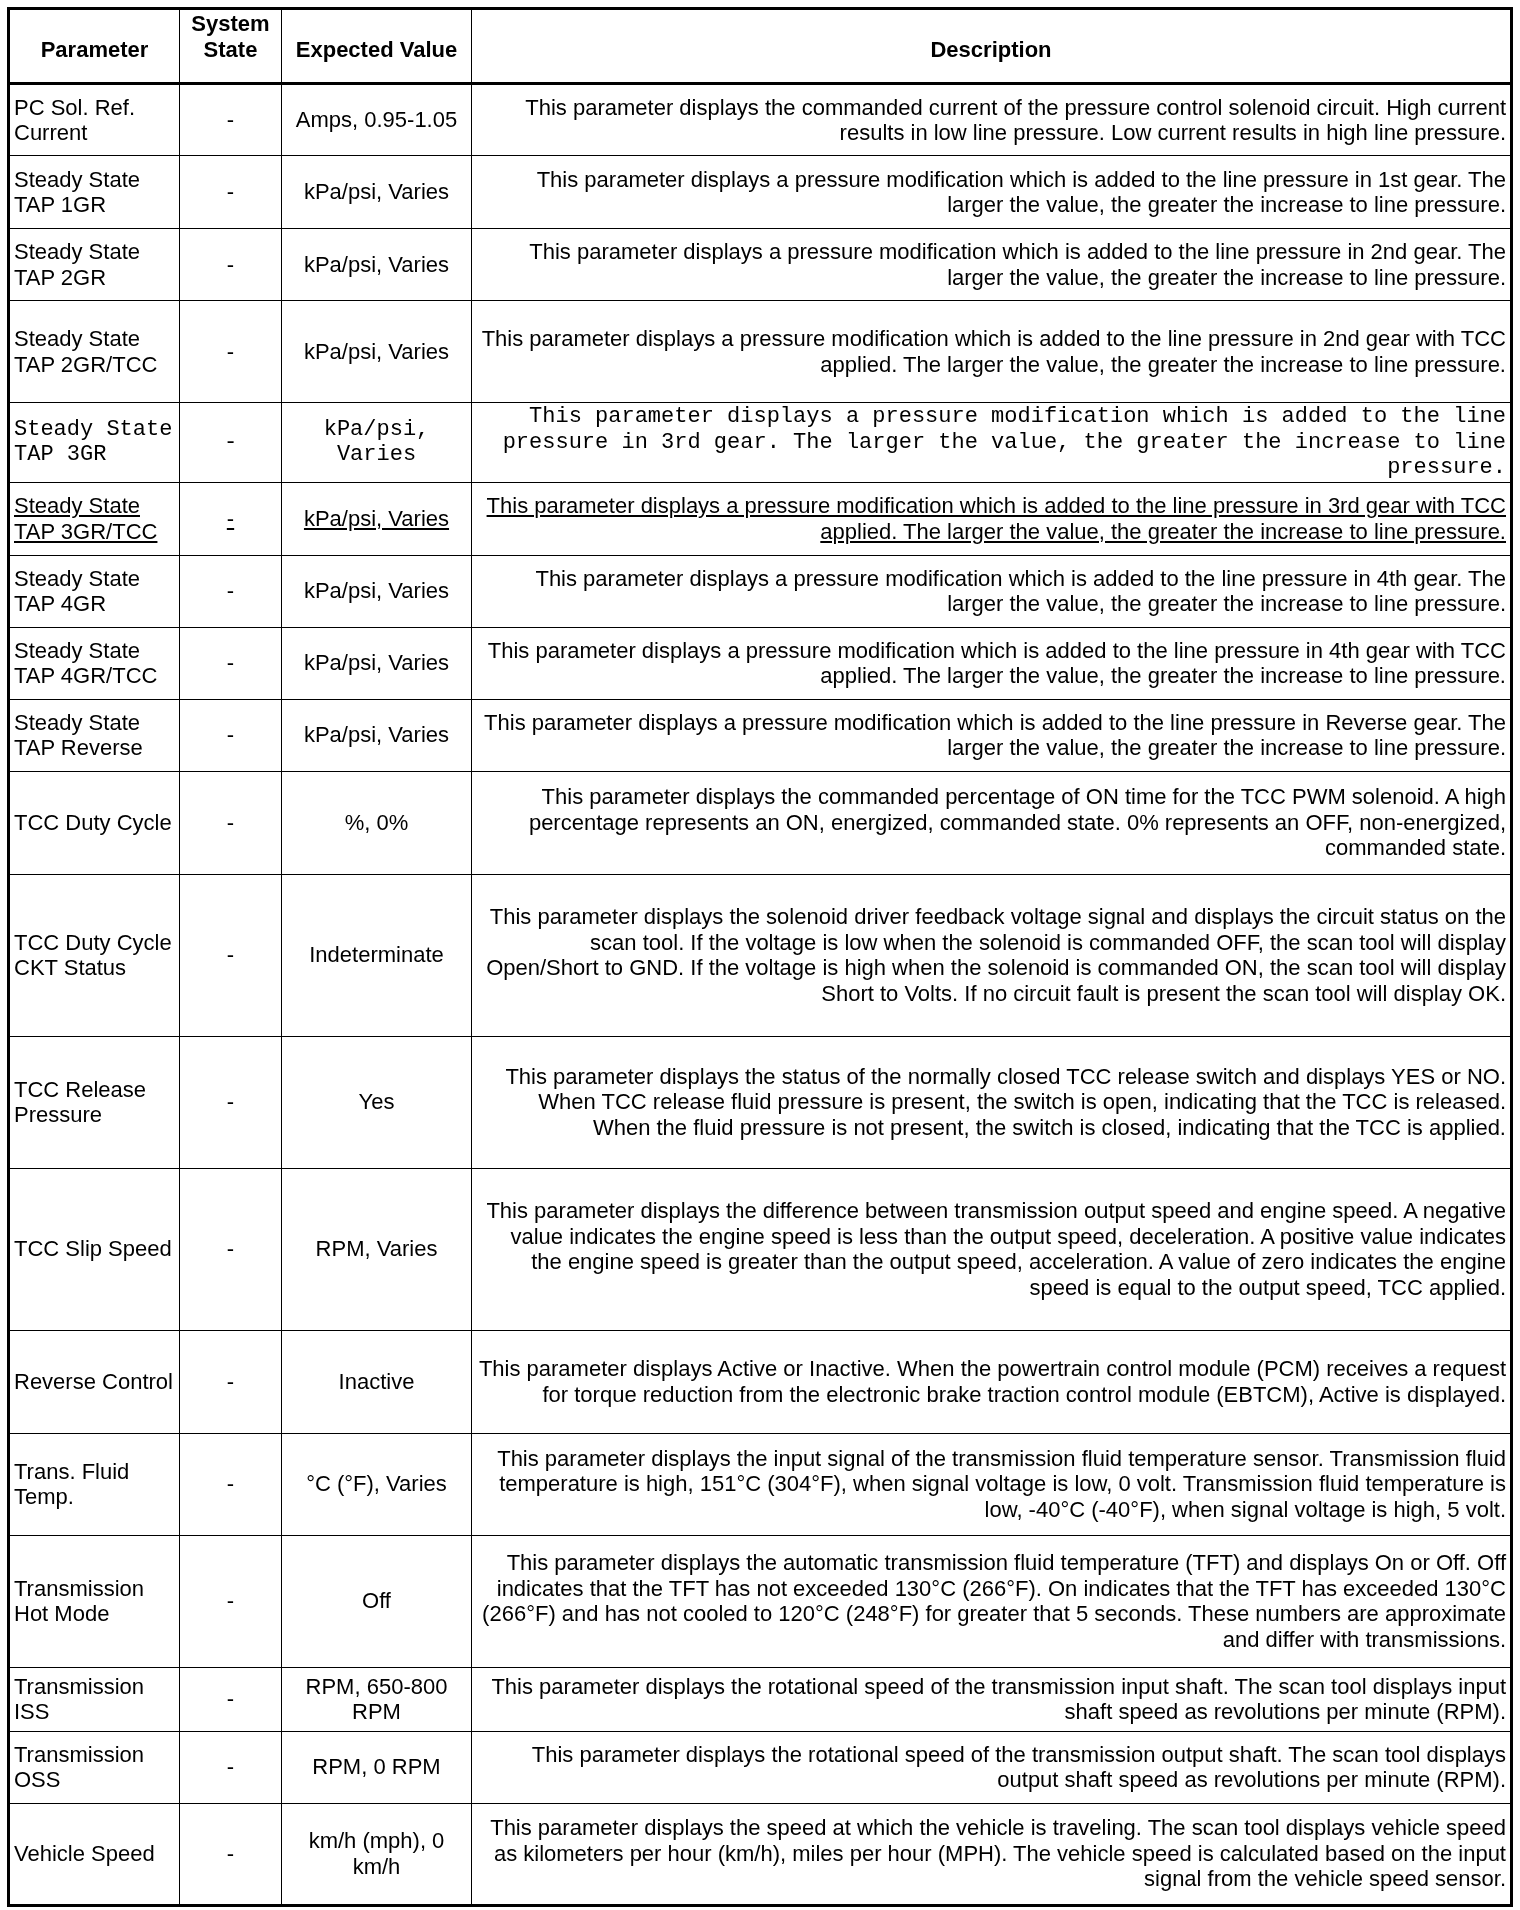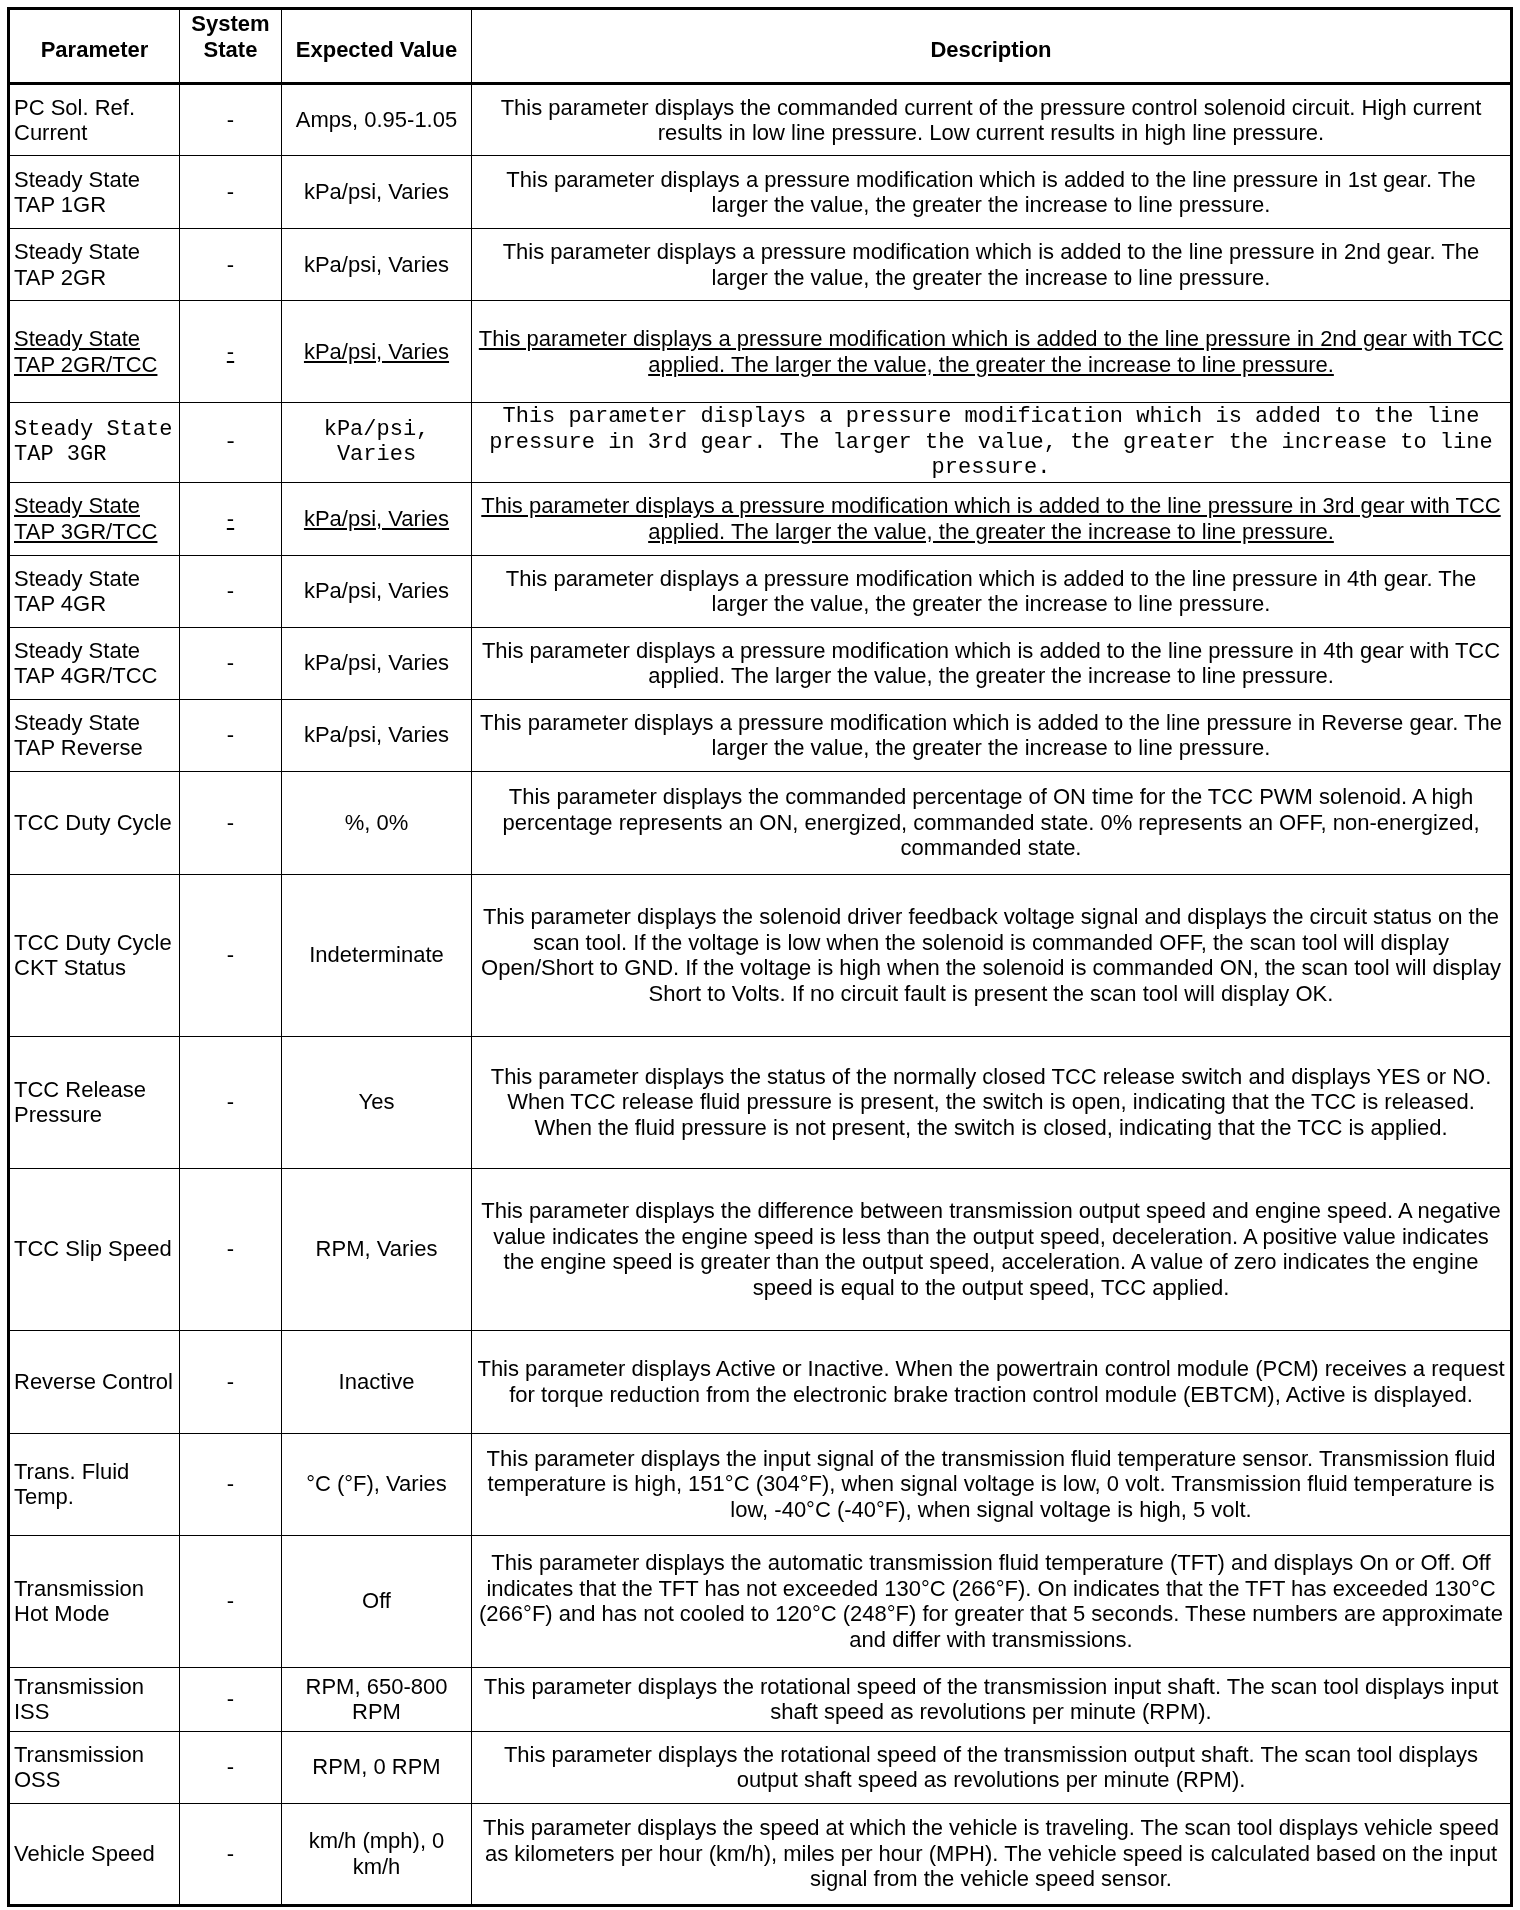--- a/index.html
+++ b/index.html
@@ -11,21 +11,21 @@
     border: 3px solid #000;
   }
   table.params th, table.params td {
     border: 1.5px solid #000; padding: 1px 4px; font-size: 22px; line-height: 25.5px;
     vertical-align: middle;
   }
   table.params th { font-weight: bold; text-align: center; vertical-align: bottom; padding-bottom: 20px; }
   table.params thead tr { border-bottom: 3px solid #000; }
   td.param { text-align: left; }
   td.state, td.expected { text-align: center; }
-  td.desc { text-align: center; }
+  td.desc { text-align: right; }
   col.c1 { width: 171px; } col.c2 { width: 102px; } col.c3 { width: 190px; } col.c4 { width: auto; }
 </style>
 </head>
 <body>
 
 <table class="params">
   <colgroup>
       <col class="c1">
       <col class="c2">
       <col class="c3">
@@ -51,21 +51,21 @@
         <td class="state">-</td>
         <td class="expected">kPa/psi, Varies</td>
         <td class="desc">This parameter displays a pressure modification which is added to the line pressure in 1st gear. The larger the value, the greater the increase to line pressure.</td>
       </tr>
       <tr style="height: 72px;">
         <td class="param">Steady State TAP 2GR</td>
         <td class="state">-</td>
         <td class="expected">kPa/psi, Varies</td>
         <td class="desc">This parameter displays a pressure modification which is added to the line pressure in 2nd gear. The larger the value, the greater the increase to line pressure.</td>
       </tr>
-      <tr style="height: 102px; text-decoration: underline;">
+      <tr style="height: 102px;">
         <td class="param">Steady State TAP 2GR/TCC</td>
         <td class="state">-</td>
         <td class="expected">kPa/psi, Varies</td>
         <td class="desc">This parameter displays a pressure modification which is added to the line pressure in 2nd gear with TCC applied. The larger the value, the greater the increase to line pressure.</td>
       </tr>
       <tr style="height: 73px; font-family: Liberation Mono, monospace;">
         <td class="param">Steady State TAP 3GR</td>
         <td class="state">-</td>
         <td class="expected">kPa/psi, Varies</td>
         <td class="desc">This parameter displays a pressure modification which is added to the line pressure in 3rd gear. The larger the value, the greater the increase to line pressure.</td>

